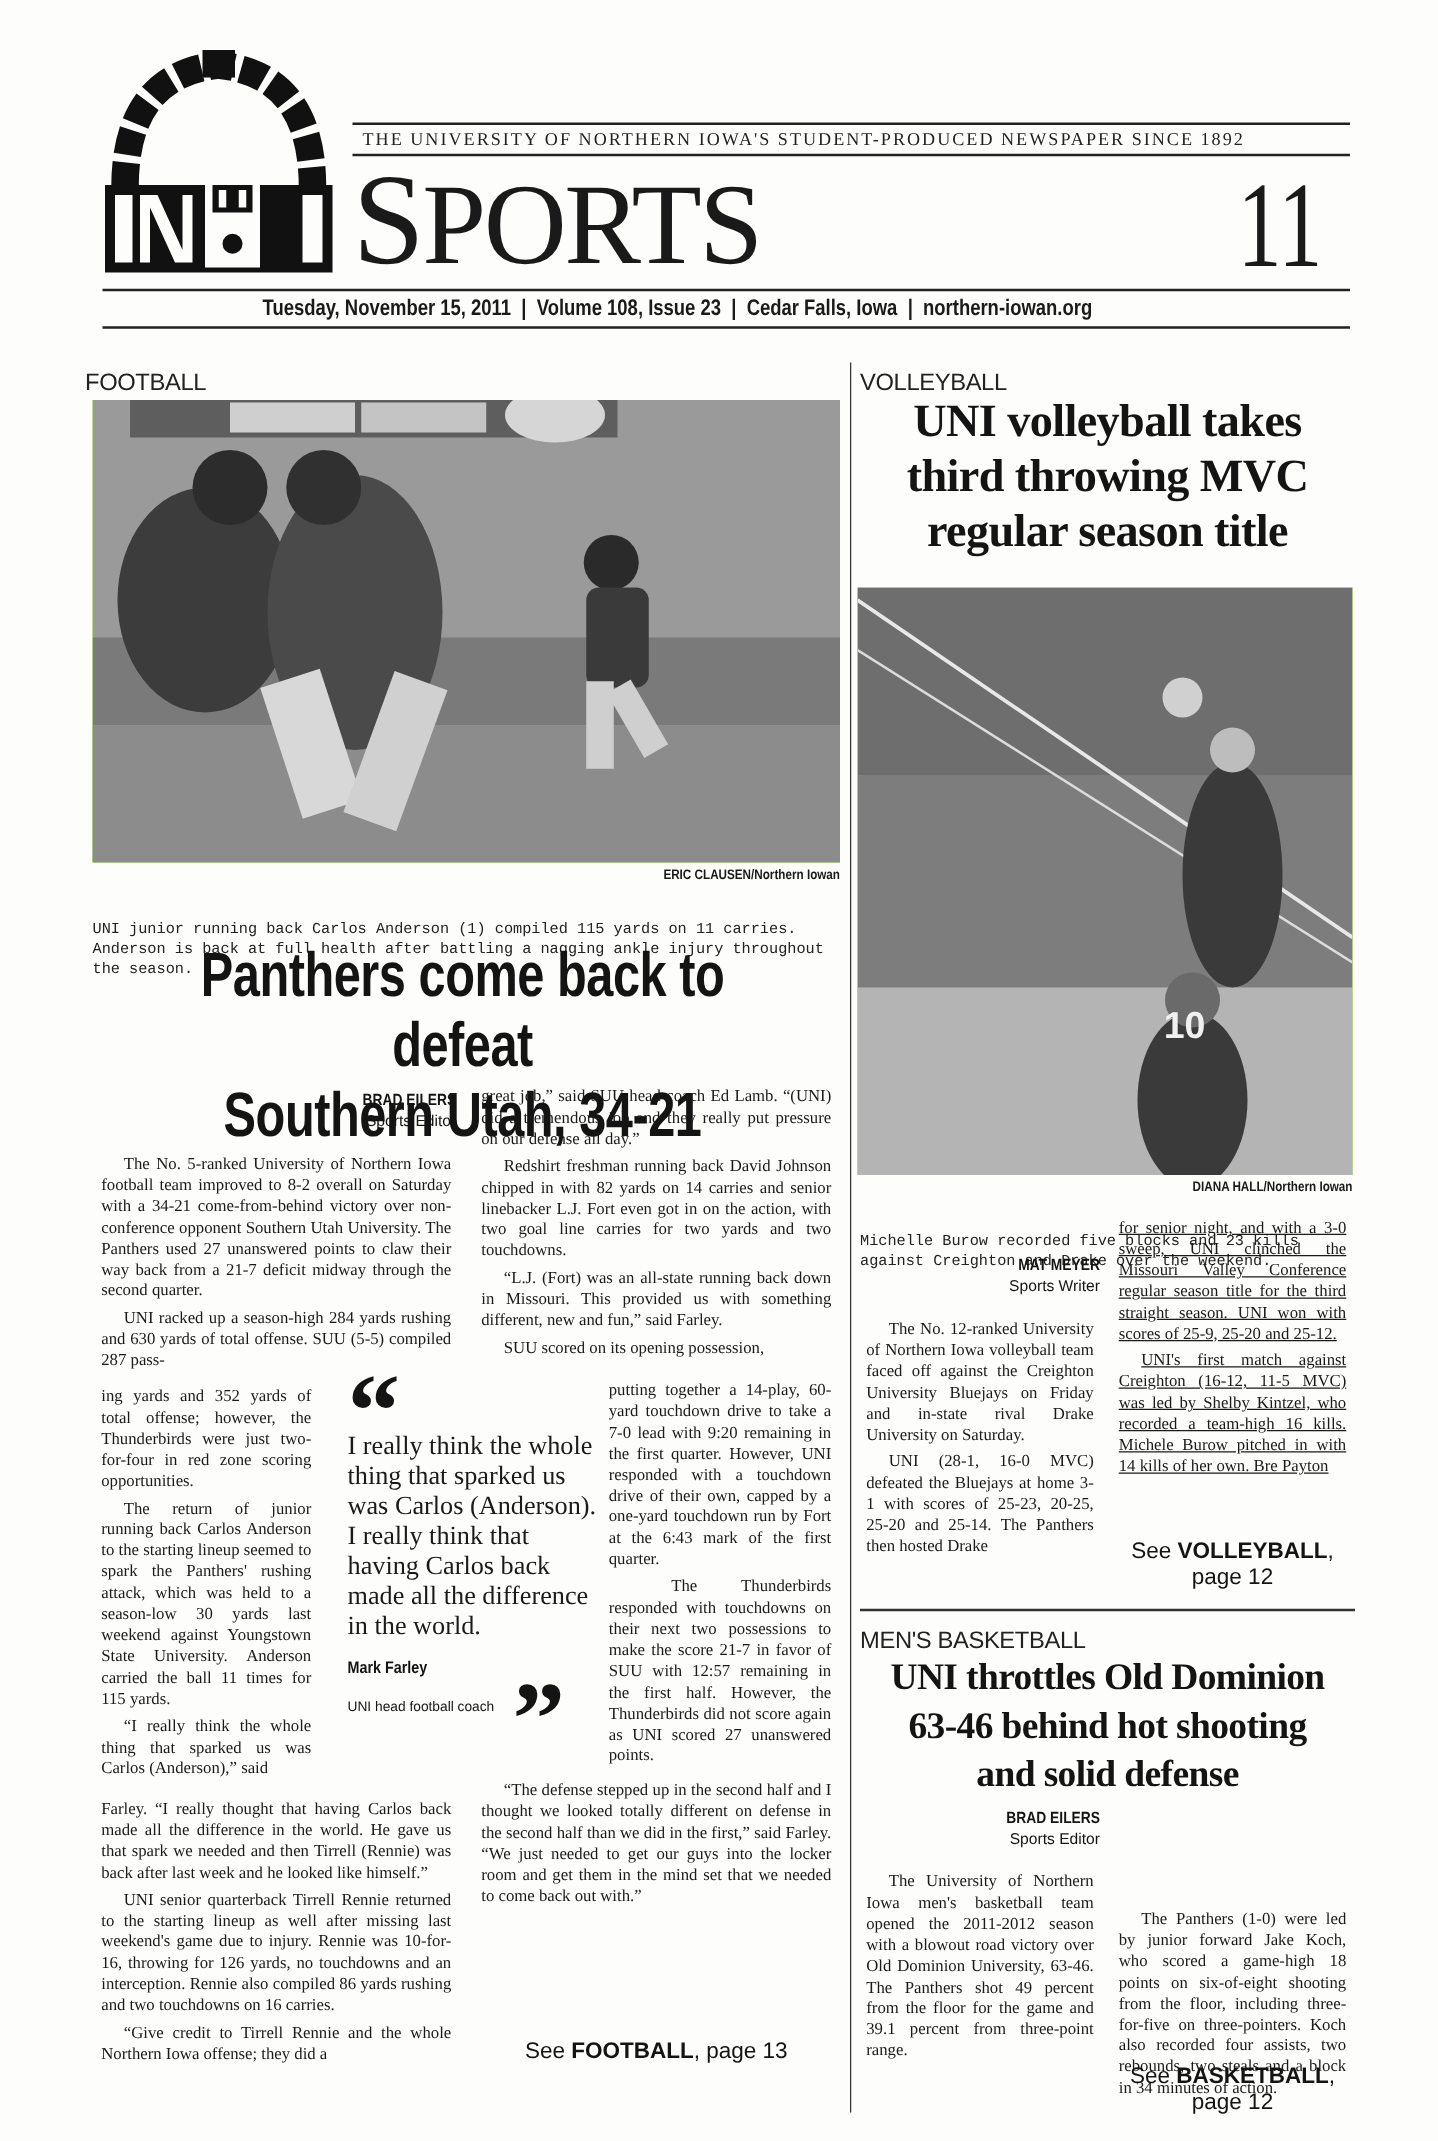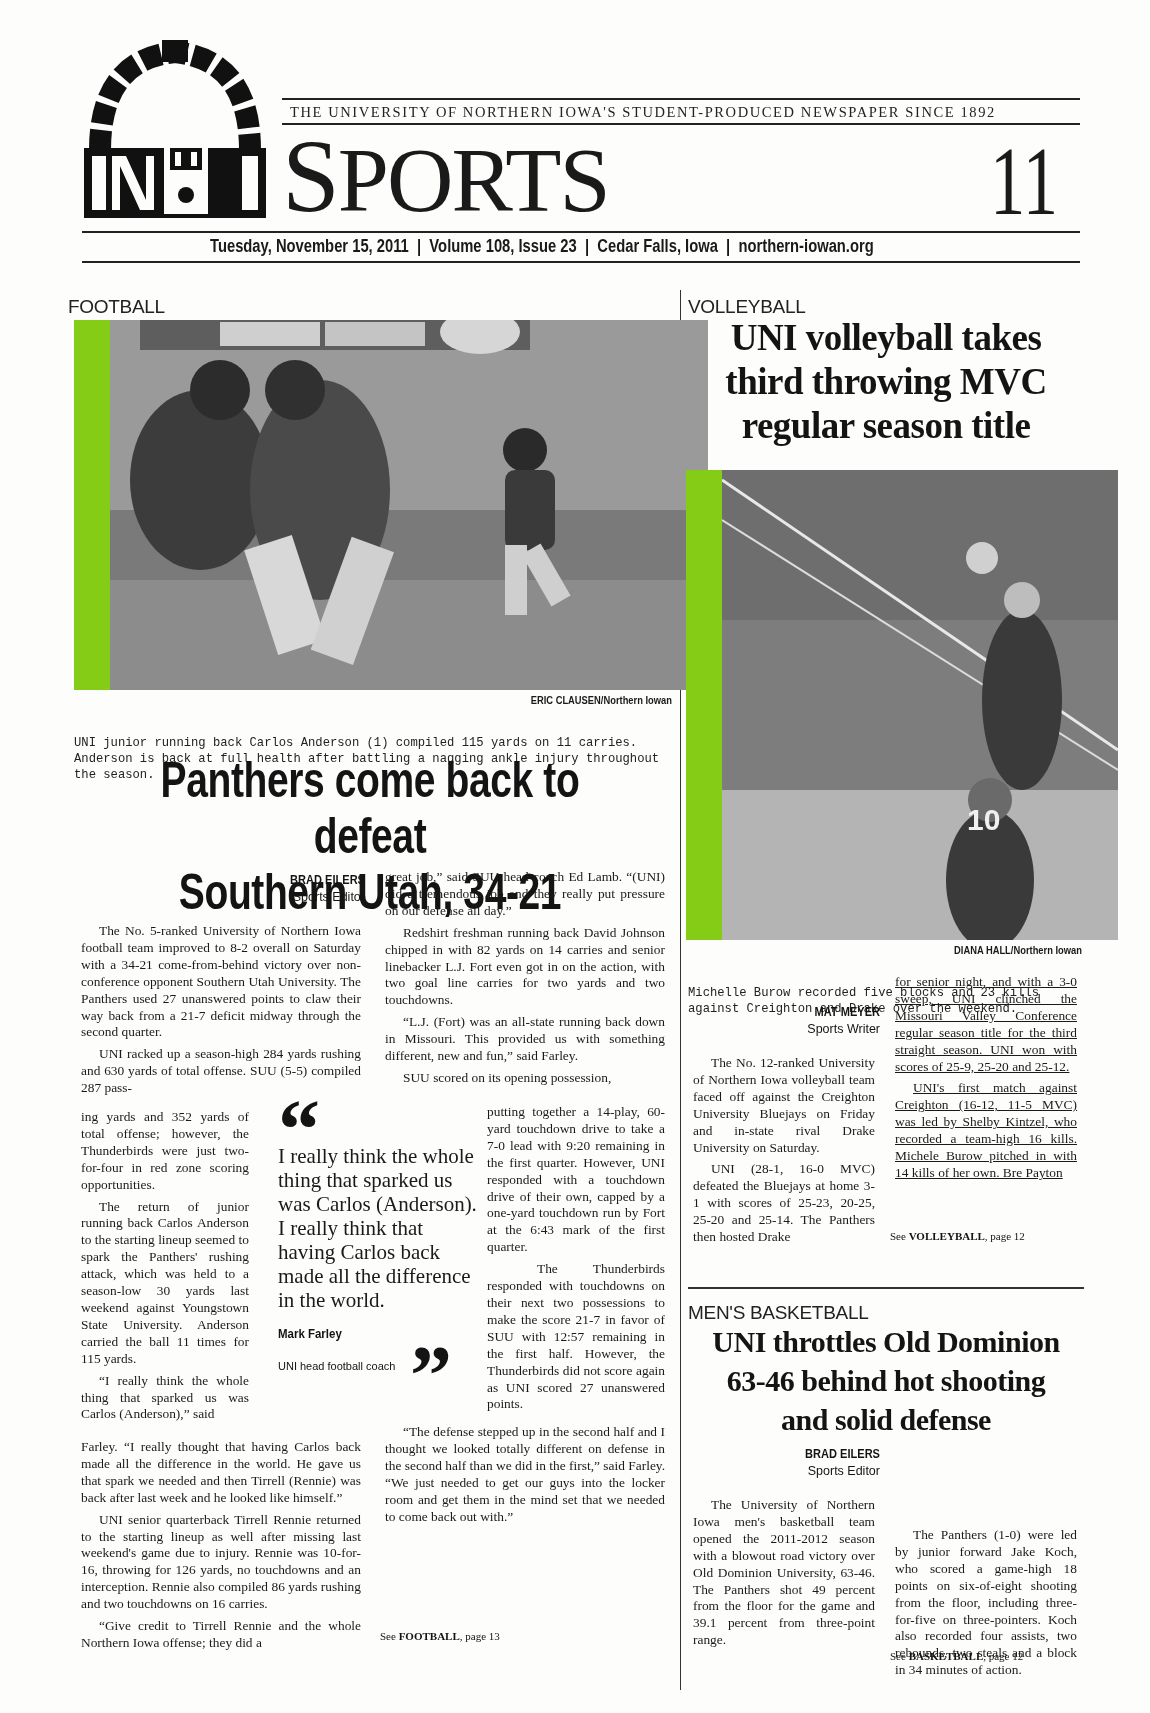--- a/index.html
+++ b/index.html
@@ -10,36 +10,36 @@
   .logo { left: 82px; top: 40px; width: 186px; height: 180px; }
   .tagline-rule { height: 2px; background: #222; }
   .tagline { left: 290px; top: 104px; width: 770px; font-family: "Liberation Serif", serif; font-size: 14.5px; letter-spacing: 1.6px; color: #222; white-space: nowrap; }
   .sports-title { left: 282px; top: 130px; font-family: "Liberation Serif", serif; font-size: 92px; line-height: 92px; color: #1a1a1a; letter-spacing: -2px; }
   .sports-title .big { font-size: 104px; }
   .page-num { left: 990px; top: 132px; font-family: "Liberation Serif", serif; font-size: 98px; line-height: 98px; font-weight: normal; color: #1a1a1a; transform: scaleX(0.72); transform-origin: left top; }
   .dateline { left: 210px; top: 236px; width: 870px; font-family: "Liberation Sans", sans-serif; font-weight: bold; font-size: 18px; transform: scaleX(0.82); transform-origin: left top; white-space: nowrap; color: #1a1a1a; }
   .dateline .sep { padding: 0 10px; }
 
   .section-label { font-family: "Liberation Sans", sans-serif; font-size: 19px; letter-spacing: -0.3px; color: #222; font-weight: normal; }
-  .photo { background: #84cc16; overflow: hidden; padding-left: 36px; }
+  .photo { background: #84cc16; overflow: hidden; }
   .photo-credit { font-family: "Liberation Sans", sans-serif; font-size: 11px; font-weight: bold; text-align: right; transform: scaleX(0.85); transform-origin: right top; color: #1a1a1a; }
   .caption { font-family: Liberation Mono, monospace; font-size: 12.2px; line-height: 16px; color: #222; margin-top: 23px; }
 
   .hed-sans { font-family: "Liberation Sans", sans-serif; font-weight: bold; font-size: 50px; line-height: 56px; text-align: center; transform: scaleX(0.78); transform-origin: center top; letter-spacing: -0.5px; }
   .hed-serif { font-family: "Liberation Serif", serif; font-weight: bold; text-align: center; letter-spacing: -0.5px; }
 
   .byline { font-family: "Liberation Sans", sans-serif; text-align: right; }
   .byline .name { font-weight: bold; font-size: 13px; display: block; transform: scaleX(0.85); transform-origin: right top; }
   .byline .role { font-size: 12.5px; display: block; margin-top: 3px; }
 
   .body { font-family: "Liberation Serif", serif; font-size: 13.4px; line-height: 16.9px; text-align: justify; color: #1a1a1a; }
   .body p { margin: 5px; text-indent: 18px; }
   .body p.noindent { text-indent: 0; }
 
-  .see { font-family: Liberation Serif, serif; font-size: 11px; text-align: left; }
+  .see { font-family: Liberation Sans, sans-serif; font-size: 18px; text-align: center; }
   .see b { font-weight: bold; }
 
   .vrule { width: 1px; background: #333; }
   .hrule { height: 1px; background: #333; }
 
   .pull { font-family: "Liberation Serif", serif; font-size: 21px; line-height: 24px; color: #1a1a1a; }
   .pull-mark { font-family: "Liberation Serif", serif; font-weight: bold; font-size: 84px; line-height: 60px; height: 44px; overflow: visible; }
   .pull-name { font-family: "Liberation Sans", sans-serif; font-weight: bold; font-size: 13.5px; transform: scaleX(0.85); transform-origin: left top; display: block; }
   .pull-role { font-family: "Liberation Sans", sans-serif; font-size: 11px; display: block; margin-top: 19px; }
 </style>

